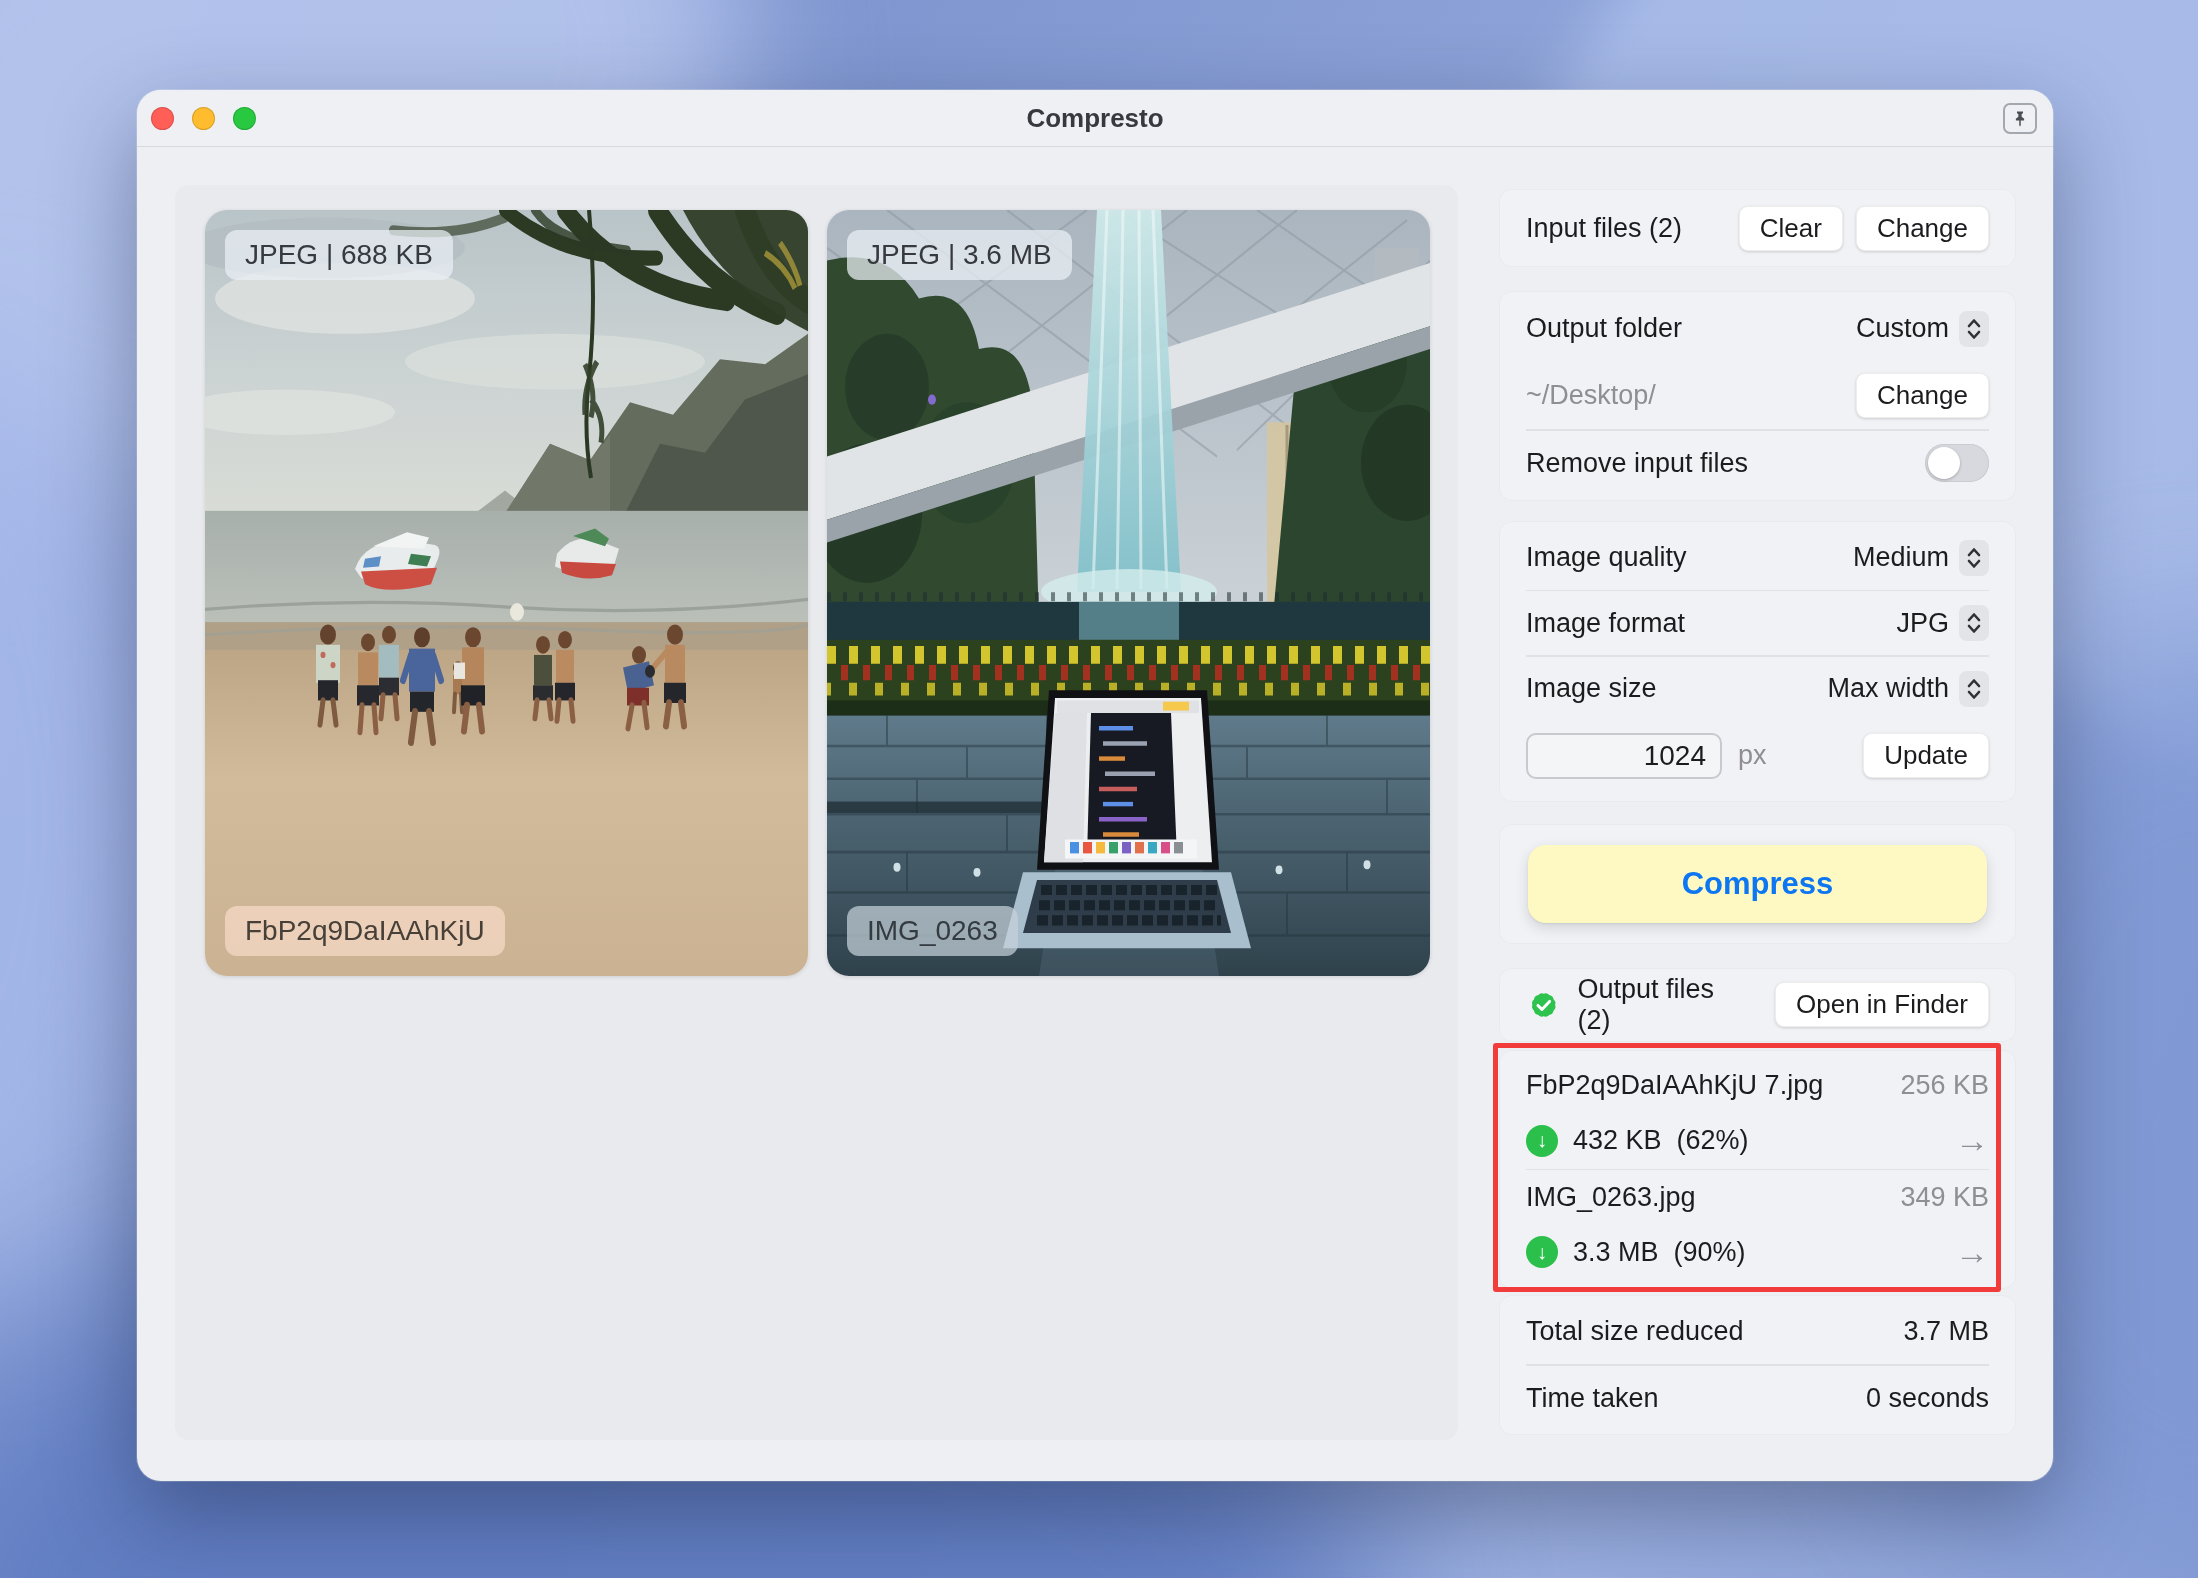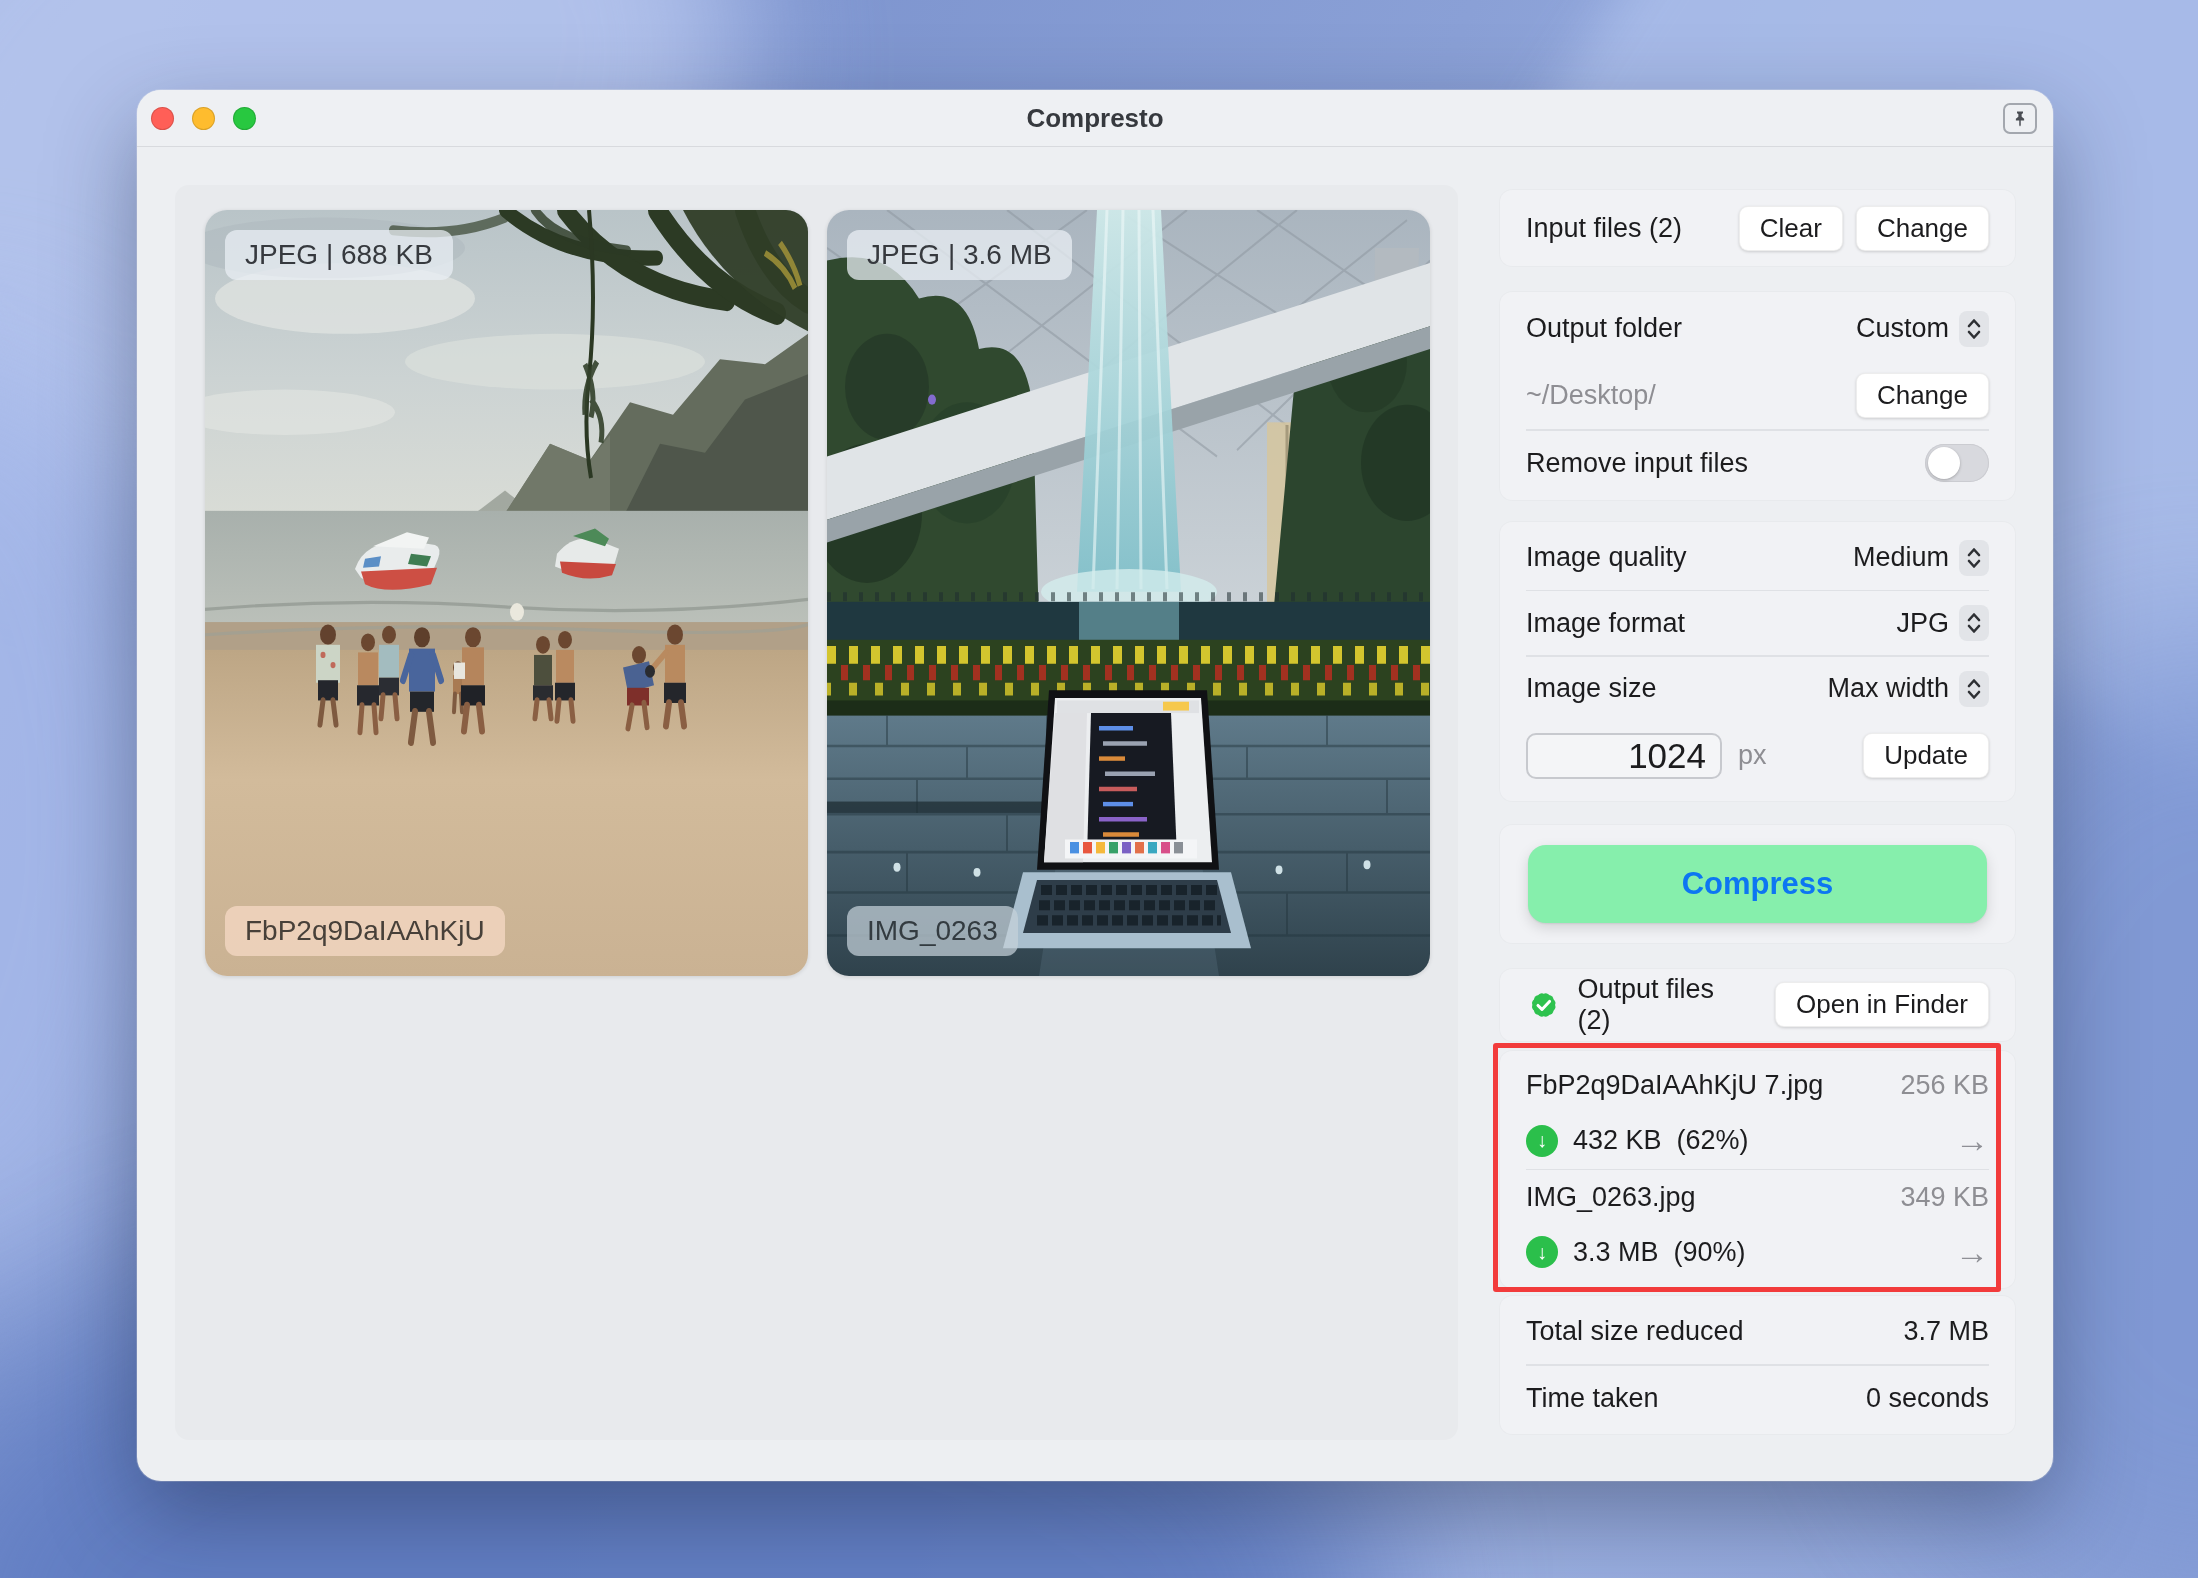--- a/index.html
+++ b/index.html
@@ -58,23 +58,23 @@
     display:inline-flex; align-items:center; white-space:nowrap; }
 
   .stepper { display:flex; align-items:center; gap:10px; cursor:pointer; }
   .chevbox { width:30px; height:36px; background:#e2e4e8; border-radius:8px; display:flex; align-items:center; justify-content:center; }
   .chevbox svg { width:16px; height:24px; stroke:#2e3034; stroke-width:2.6; fill:none; stroke-linecap:round; stroke-linejoin:round; }
 
   .toggle { width:64px; height:38px; border-radius:19px; background:#d8d9de; box-shadow:inset 0 0 0 1px #cbccd1; position:relative; cursor:pointer; }
   .toggle .knob { position:absolute; left:3px; top:3px; width:32px; height:32px; border-radius:50%; background:#ffffff; box-shadow:0 1px 3px rgba(0,0,0,.25); }
 
   .numfield { width:196px; height:46px; border:2px solid #c7c9ce; border-radius:10px; background:#f4f5f7;
-    font-size:35px; color:#1c1c1e; display:flex; align-items:center; justify-content:flex-end; padding-right:14px; cursor:text; }
-
-  .compress-btn { width:100%; height:78px; border-radius:18px; background:#86efac; border:none; cursor:pointer;
+    font-size:28px; color:#1c1c1e; display:flex; align-items:center; justify-content:flex-end; padding-right:14px; cursor:text; }
+
+  .compress-btn { width:100%; height:78px; border-radius:18px; background:#fef9c3; border:none; cursor:pointer;
     box-shadow:0 5px 14px rgba(0,0,0,.13), 0 1px 2px rgba(0,0,0,.08);
     font-family:inherit; font-size:31px; font-weight:700; color:#0d76f2; }
 
   .sealicon { width:38px; height:38px; }
   .dl { width:32px; height:32px; border-radius:50%; background:#2bbf4b; color:#fff; font-size:20px; font-weight:700;
     display:inline-flex; align-items:center; justify-content:center; }
   .goarrow { font-size:34px; color:#8f9096; }
 
   .filewrap { position:relative; }
   .annotation { position:absolute; left:-7px; top:-8px; right:14px; bottom:4px; border:5px solid #f23b3b; border-radius:3px; pointer-events:none; }

